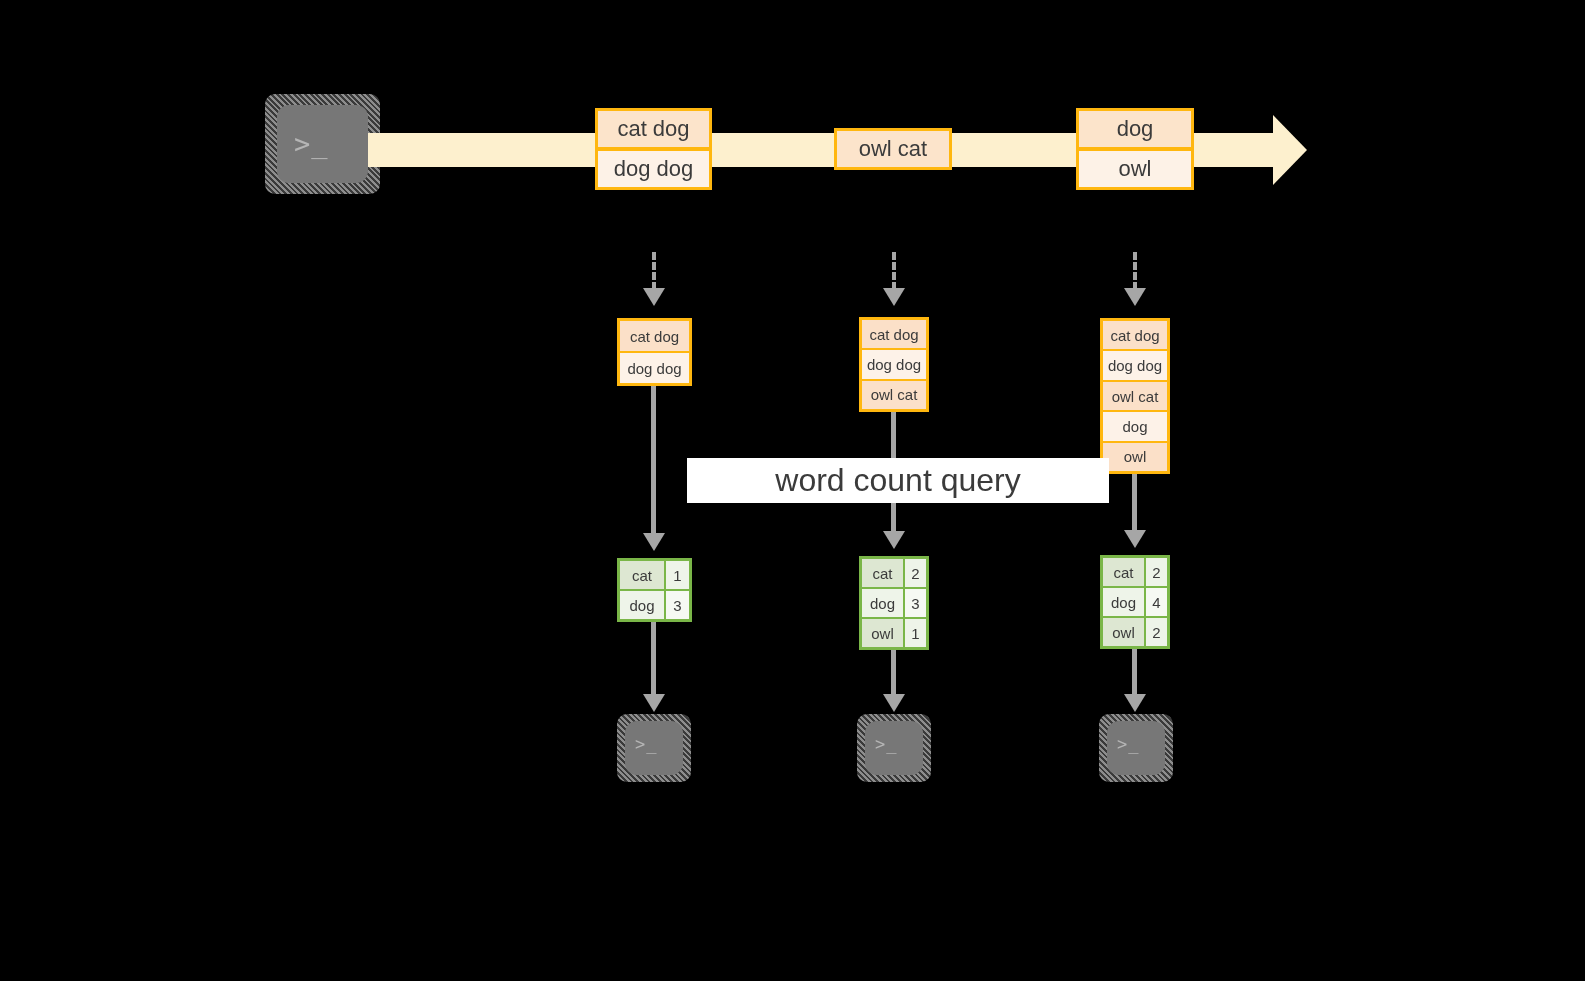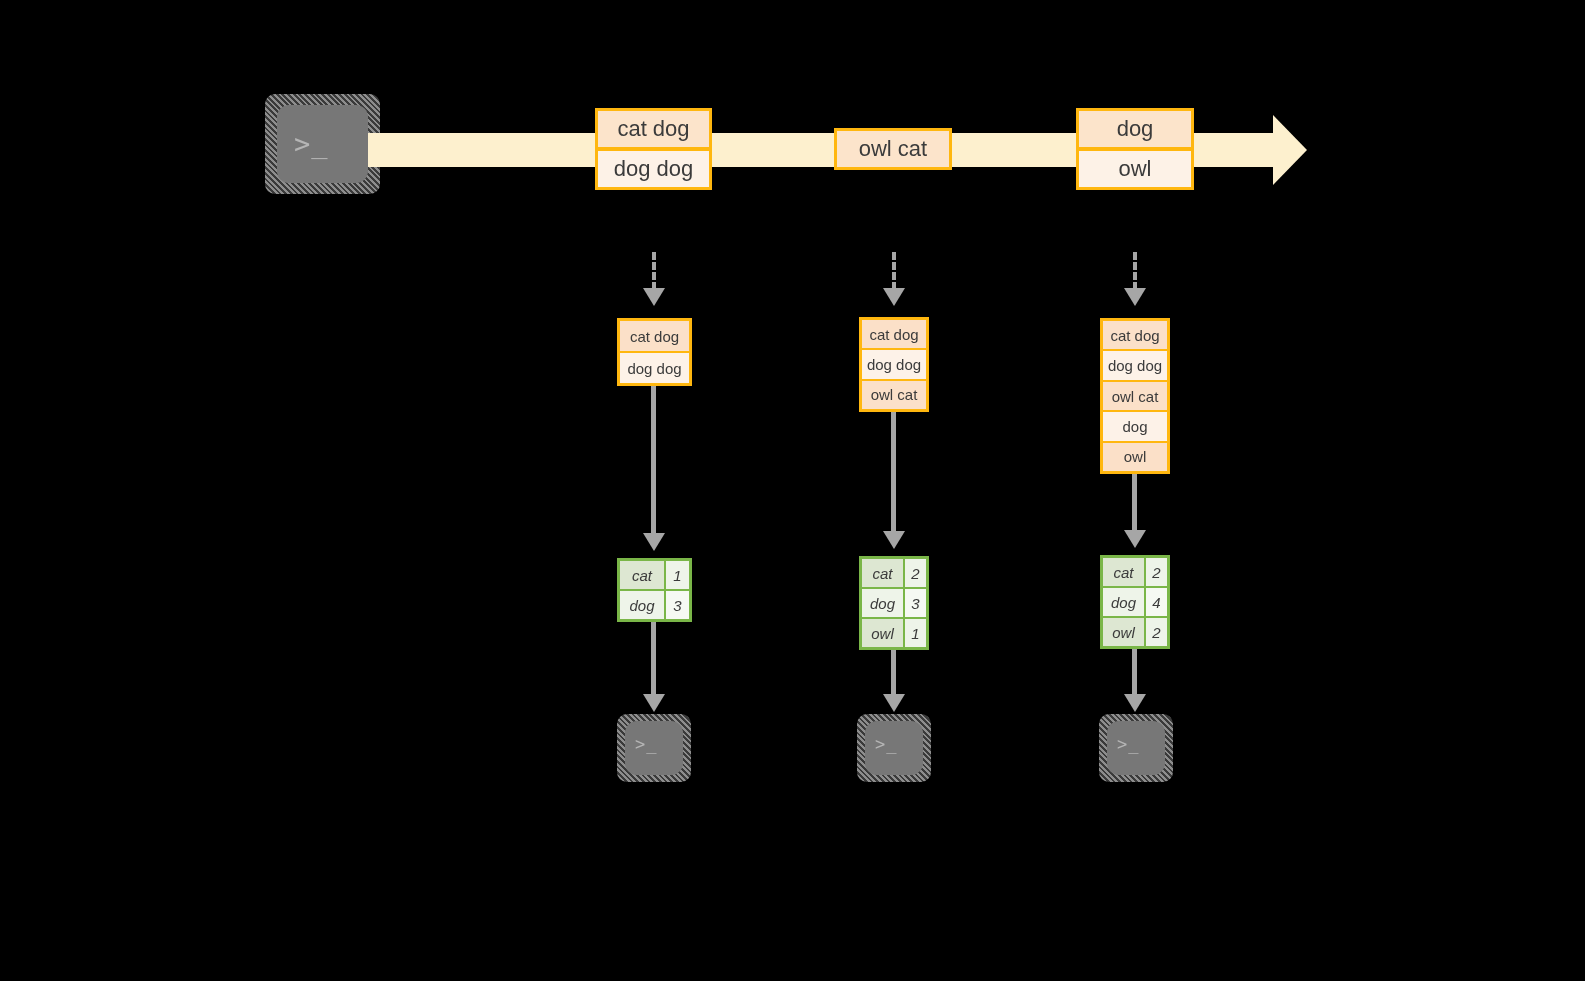--- a/index.html
+++ b/index.html
@@ -94,21 +94,20 @@
     position: absolute;
     box-sizing: border-box;
     border: 3px solid #7ab648;
     display: flex;
     flex-direction: column;
   }
   .table .trow {
     flex: 1 1 0;
     display: flex;
     border-bottom: 2px solid #7ab648;
-    font-style: italic;
   }
   .table .trow:last-child { border-bottom: none; }
   .table .tc {
     display: flex;
     align-items: center;
     justify-content: center;
     color: #3b3b3b;
     white-space: nowrap;
   }
   .table .tc.word {
@@ -272,14 +271,15 @@
 
   <div class="vline" style="left:1132px; top:649px; width:5px; height:51px;"></div>
   <div class="vhead" style="left:1124px; top:694px;"></div>
 
   <div class="terminal" style="left:1099px; top:714px; width:74px; height:68px;">
     <div class="hatch"></div>
     <div class="body" style="left:8px; top:7px; right:8px; bottom:7px;"></div>
     <div class="prompt" style="left:18px; top:22px; font-size:17px;">&gt;_</div>
   </div>
 
+  <div class="banner" style="left:687px; top:458px; width:422px; height:45px; font-size:32px;">word count query</div>
 
 </div>
 
 </body></html>

